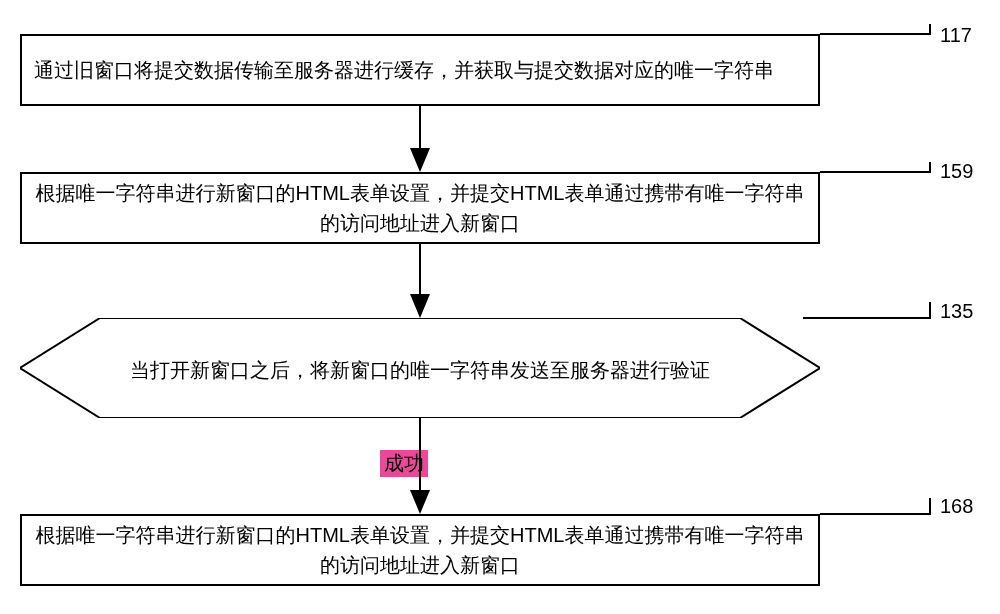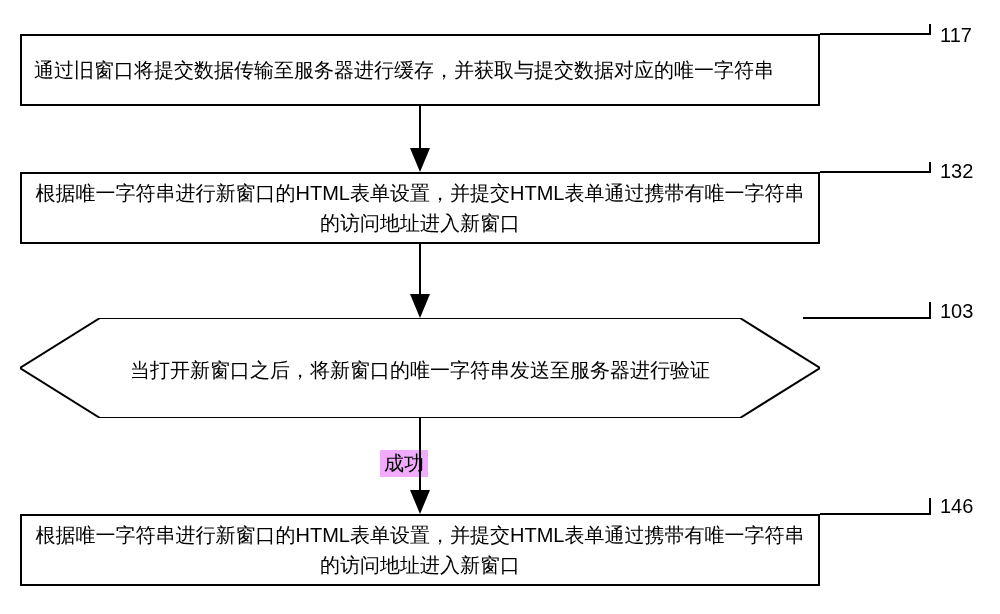--- a/index.html
+++ b/index.html
@@ -40,21 +40,21 @@
       z-index: 1;
       padding: 0 80px;
     }
     .callout {
       position: absolute;
       font-size: 20px;
     }
     .arrow-label {
       position: absolute;
       font-size: 20px;
-      background: #f0abfc;
+      background: #ec4899;
       padding: 0 4px;
     }
     svg.connector {
       position: absolute;
       top: 0;
       left: 0;
       pointer-events: none;
     }
   </style>
 </head>
@@ -78,27 +78,27 @@
 </div>
 
 <div class="box" style="left:20px; top:514px; width:800px; height:72px;">
   <span>根据唯一字符串进行新窗口的HTML表单设置，并提交HTML表单通过携带有唯一字符串的访问地址进入新窗口</span>
 </div>
 
 <div class="callout" style="left:940px; top:24px;">
   <span>117</span>
 </div>
 <div class="callout" style="left:940px; top:160px;">
-  <span>132</span>
+  <span>159</span>
 </div>
 <div class="callout" style="left:940px; top:300px;">
-  <span>103</span>
+  <span>135</span>
 </div>
 <div class="callout" style="left:940px; top:495px;">
-  <span>146</span>
+  <span>168</span>
 </div>
 
 <div class="arrow-label" style="left:380px; top:450px;">
   <span>成功</span>
 </div>
 
 <svg class="connector" width="1000" height="614">
   <defs>
     <marker id="arrowhead" markerWidth="12" markerHeight="10" refX="11" refY="5" orient="auto">
       <polygon points="0,0 12,5 0,10" fill="#000"></polygon>

